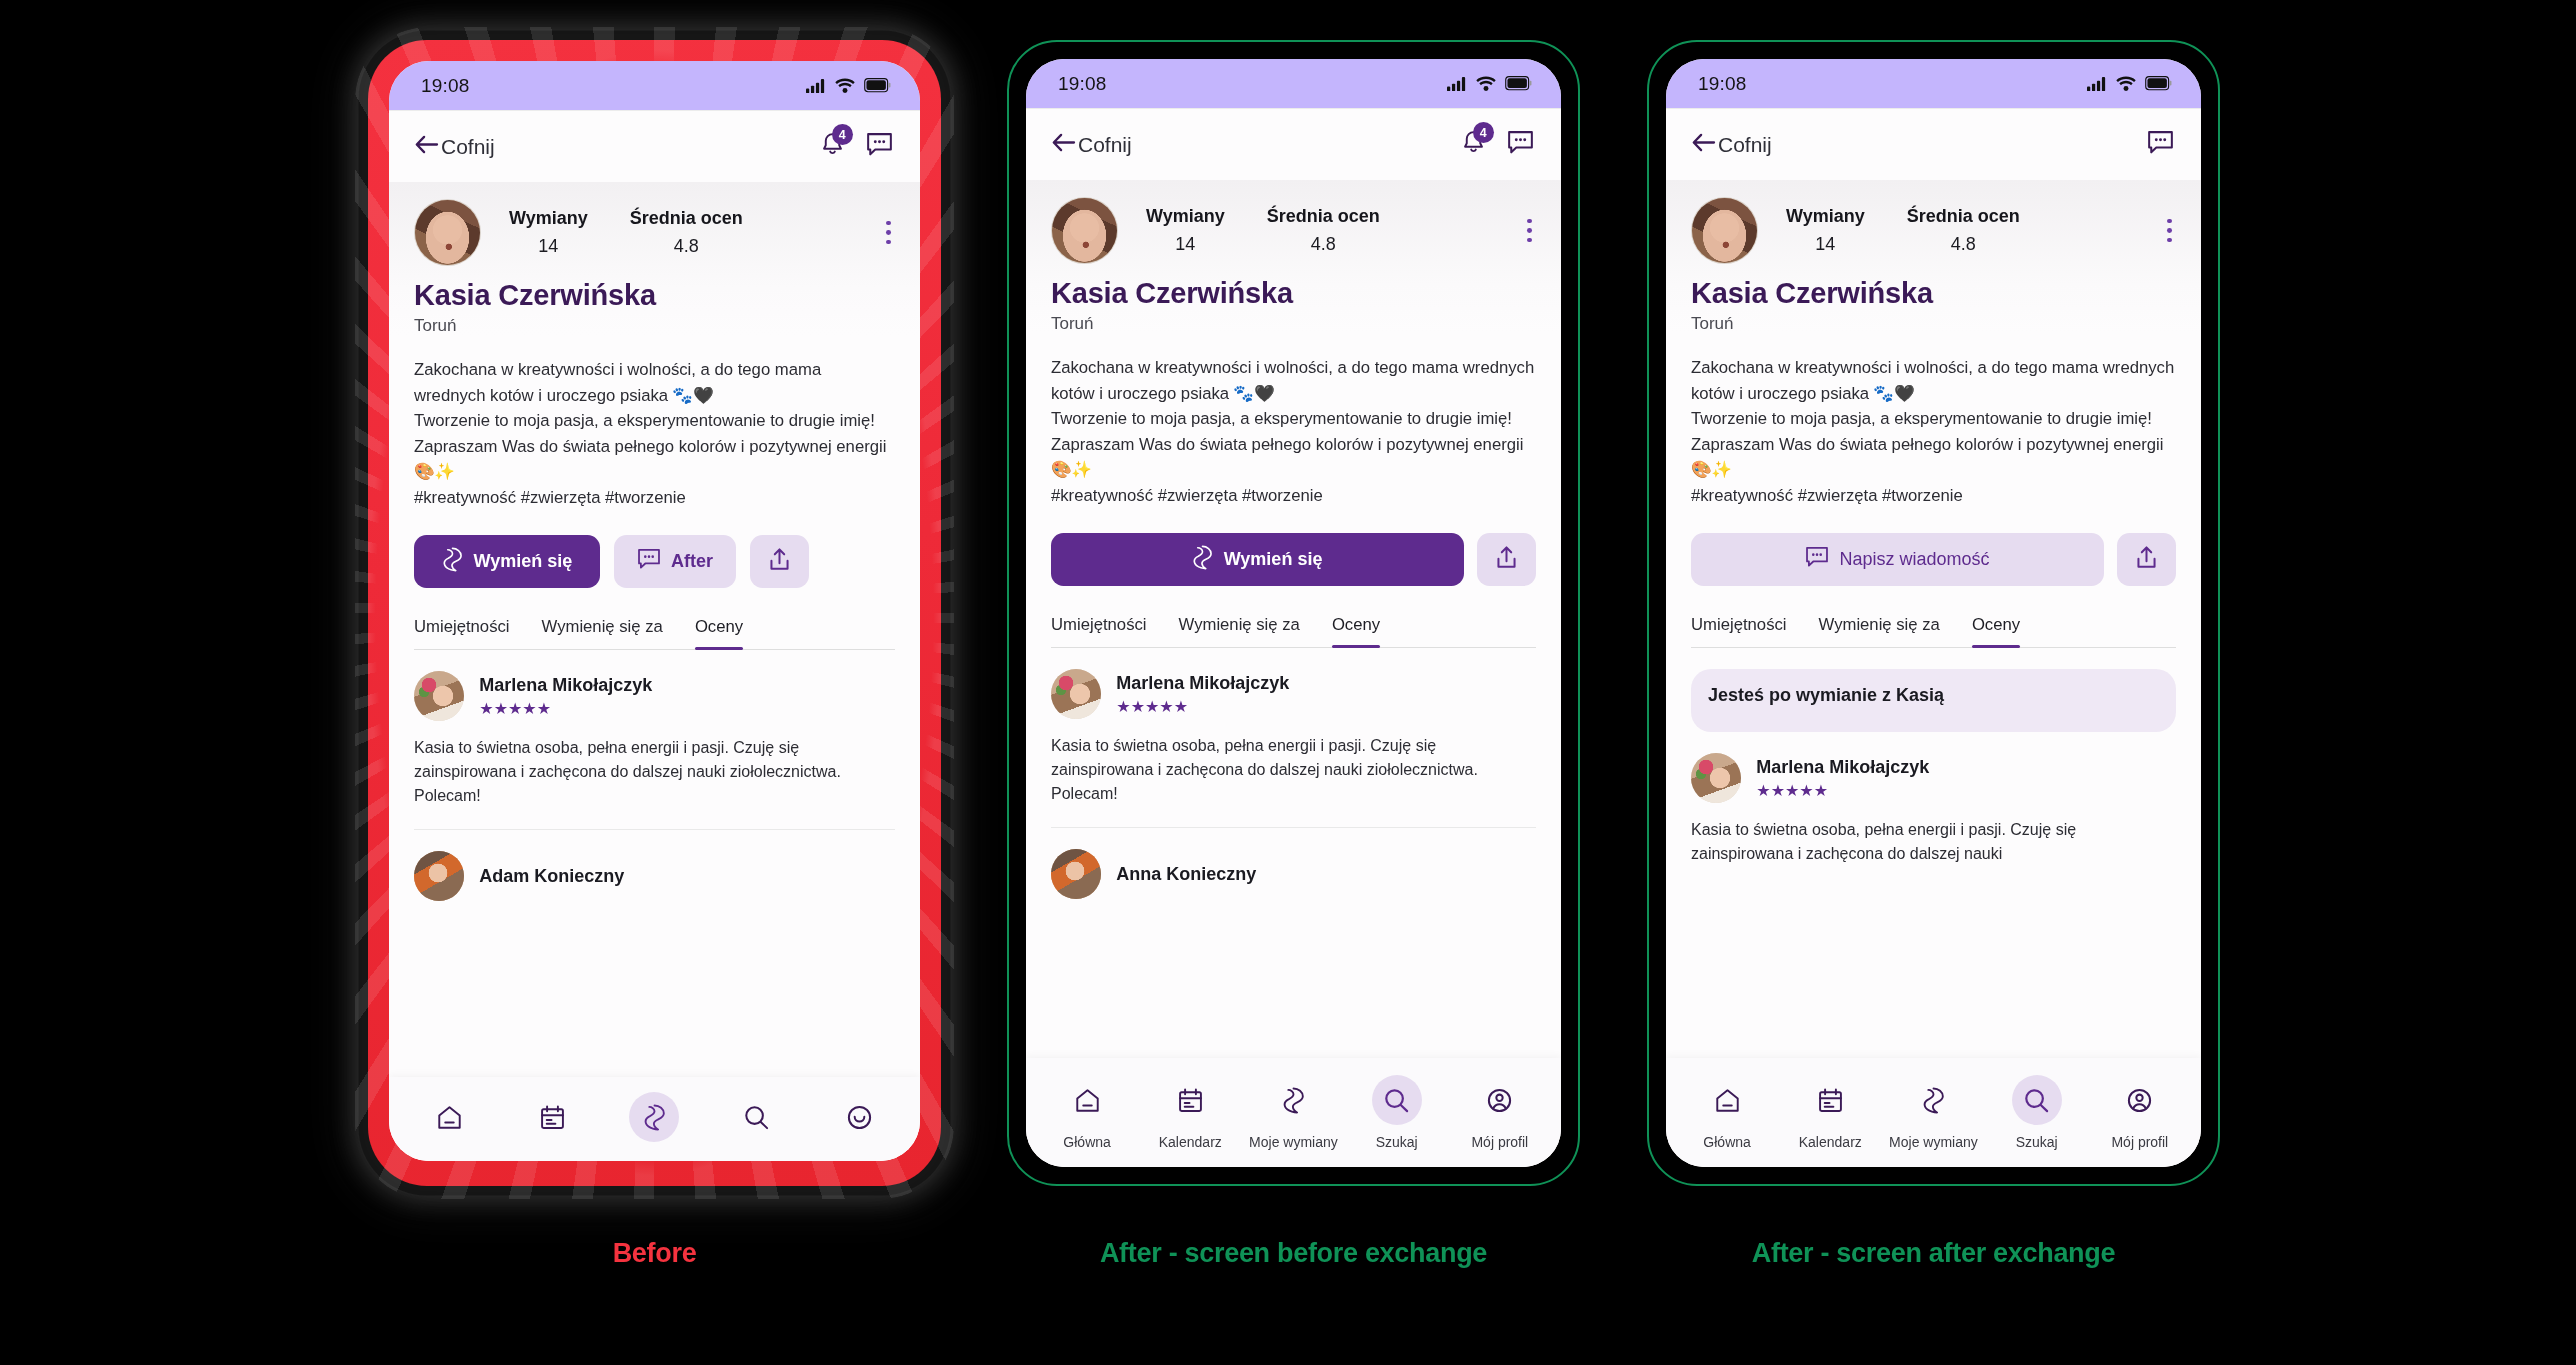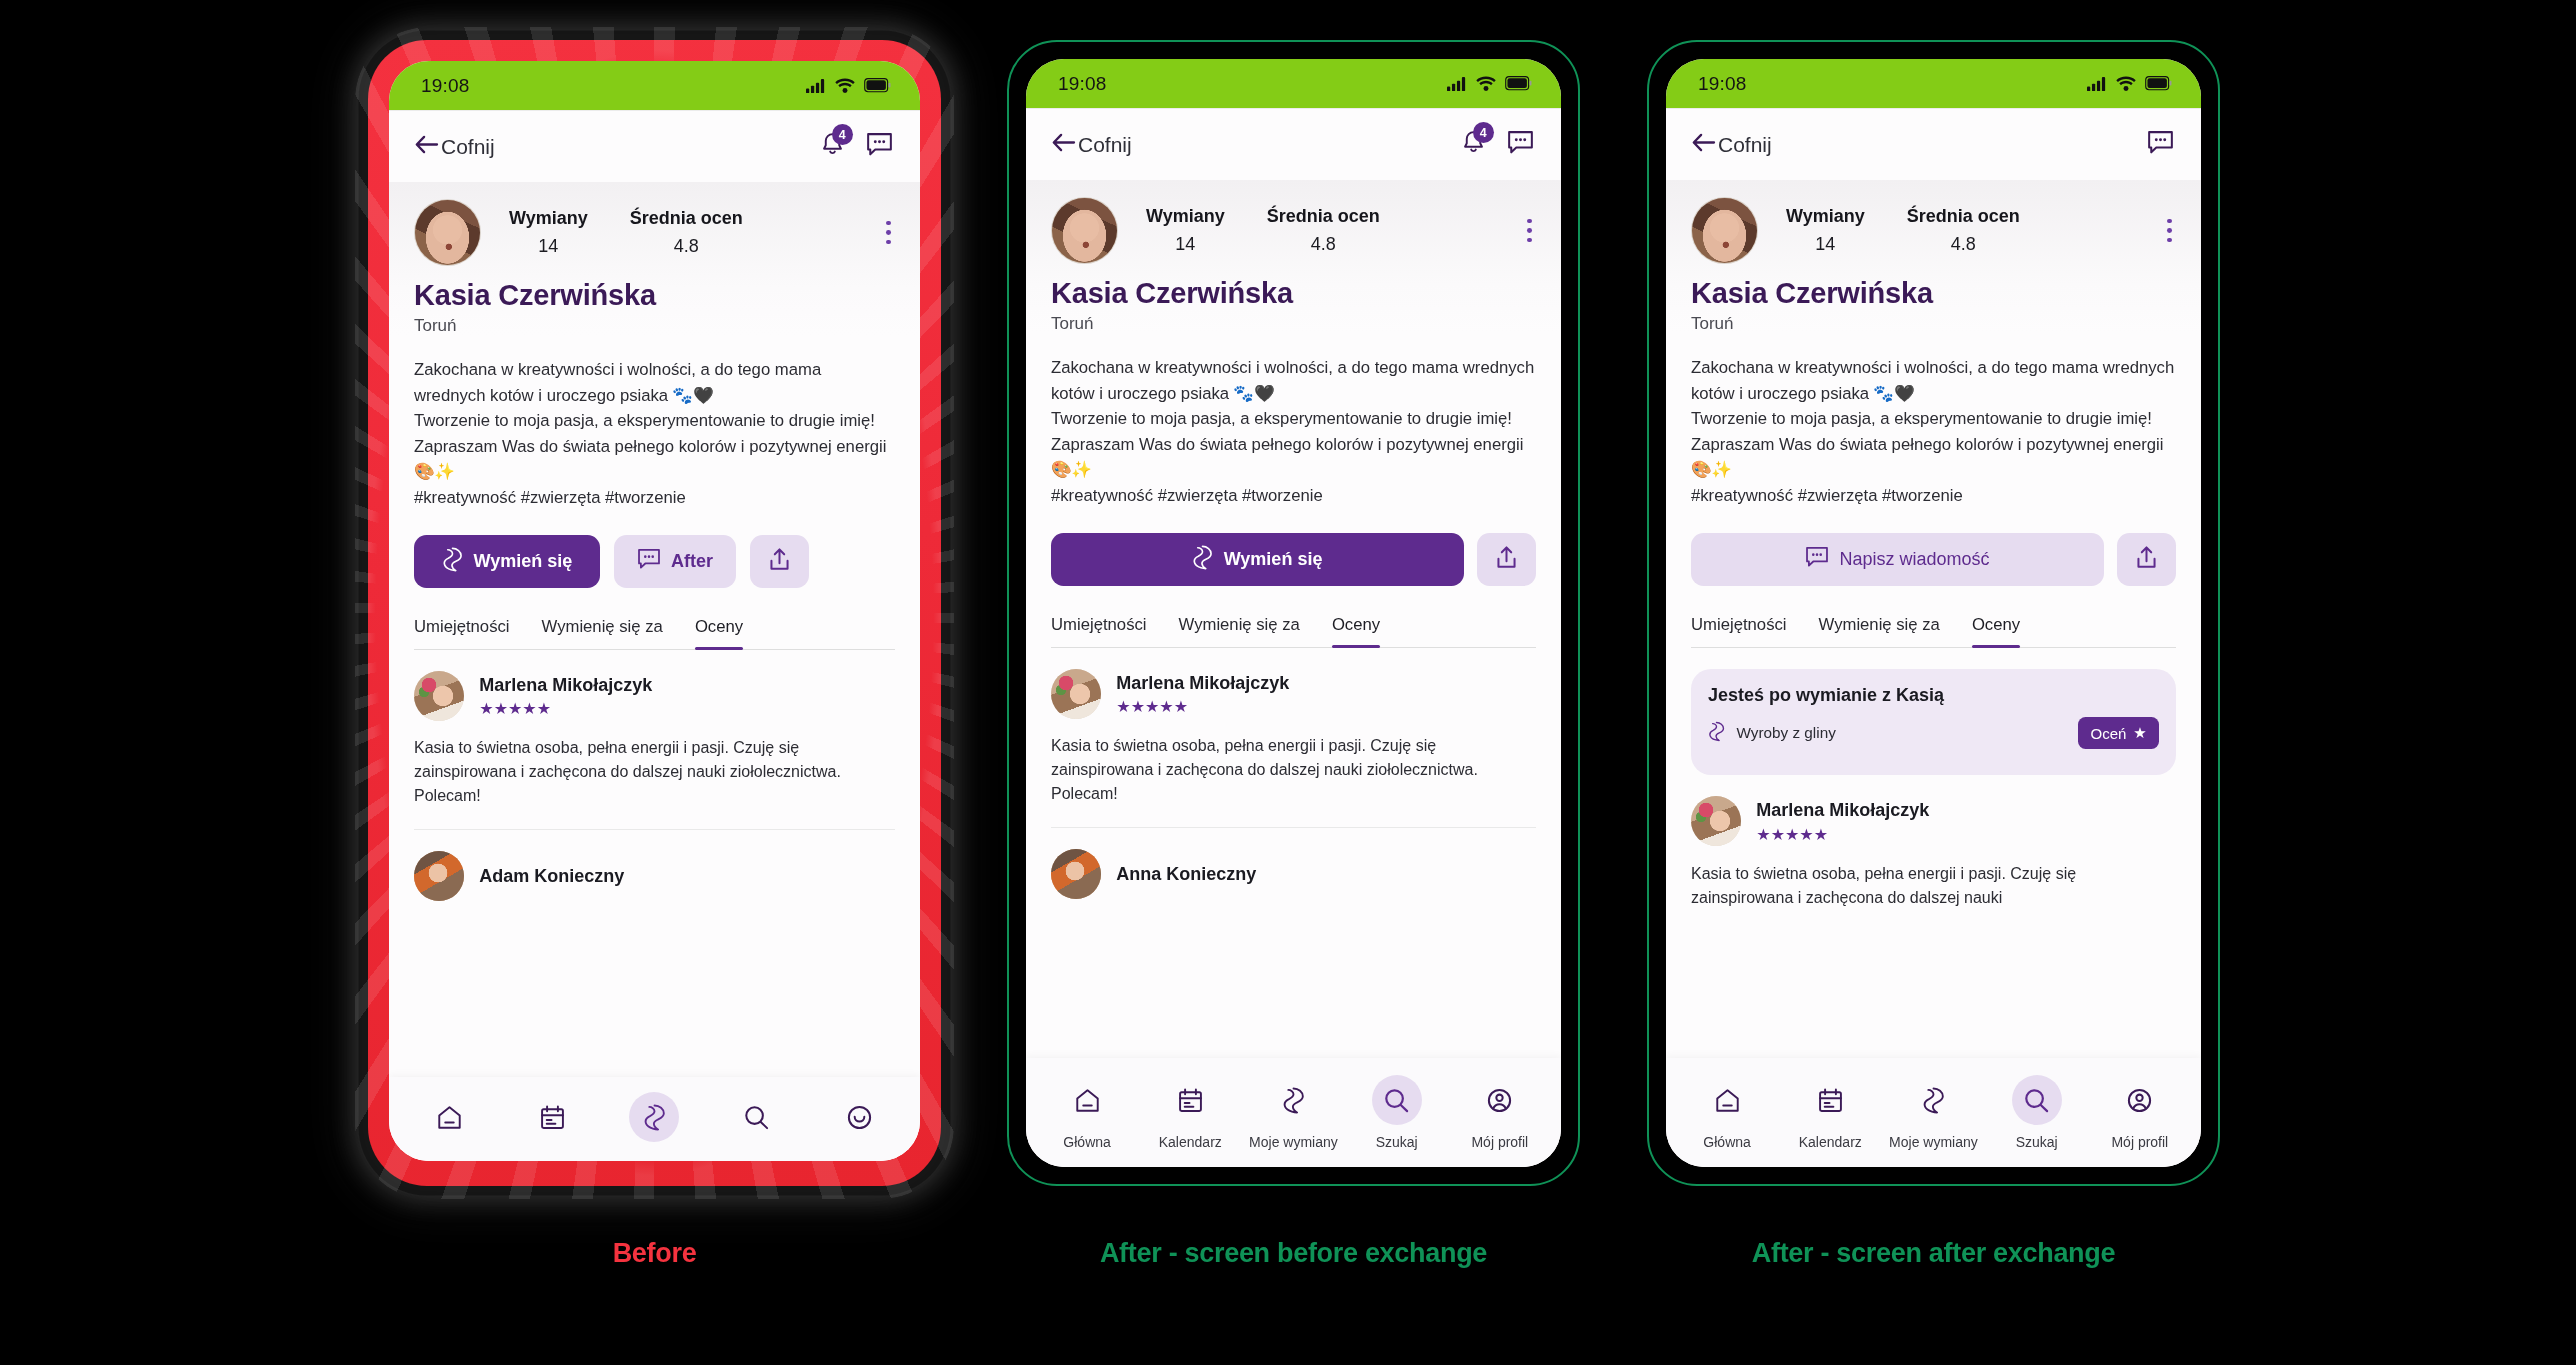--- a/index.html
+++ b/index.html
@@ -54,21 +54,21 @@
     position: relative;
     display: flex; flex-direction: column;
   }
   .phone-red .screen { border-radius: 40px; }
 
   
   .statusbar {
     height: 50px; flex: 0 0 50px;
     display: flex; align-items: center; justify-content: space-between;
     padding: 0 29px 0 32px;
-    background: #84cc16;
+    background: #c4b5fd;
     border-bottom: 1px solid #ececec;
   }
   .status-time { font-size: 19px; color: #141414; letter-spacing: 0.2px; }
   .status-icons { display: flex; align-items: center; gap: 8.6px; }
   .status-icons svg { display:block; }
 
   
   .appbar {
     height: 71px; flex: 0 0 71px;
     display: flex; align-items: center;
@@ -703,32 +703,20 @@
           </div>
 
           <div class="tabs">
             <div class="tab">Umiejętności</div>
             <div class="tab">Wymienię się za</div>
             <div class="tab active">Oceny</div>
           </div>
 
           <div class="prompt-card">
             <div class="prompt-title">Jesteś po wymianie z Kasią</div>
-            <div class="prompt-row">
-              <div class="prompt-item">
-                <span><svg width="17" height="21" viewBox="0 0 22 26">
-                      <path d="M11 1.4c4.8 0 9 3.4 9 7.6 0 3.2-2.6 4.6-5.4 5.8-2.2 1-4.2 2-4.2 4.2 0 3 4 5.6 4 5.6s-9.4-.7-11.4-5.4C1.4 15.5 3.6 13 6.6 11.6 9 10.4 11 9.3 11 7c0-2.4-2.6-4.2-5-4.2" fill="none" stroke="#5e2b8e" stroke-width="1.8" stroke-linecap="round" stroke-linejoin="round"></path>
-                    </svg></span>
-                <span>Wyroby z gliny</span>
-              </div>
-              <button class="rate-btn">
-                <span>Oceń</span>
-                <span>★</span>
-              </button>
-            </div>
           </div>
 
           <div class="review">
             <div class="review-head">
               <div class="avatar-sm">
                   <div class="ph-marlena"></div>
                 </div>
               <div>
                 <div class="reviewer">Marlena Mikołajczyk</div>
                 <div class="stars">★★★★★</div>

